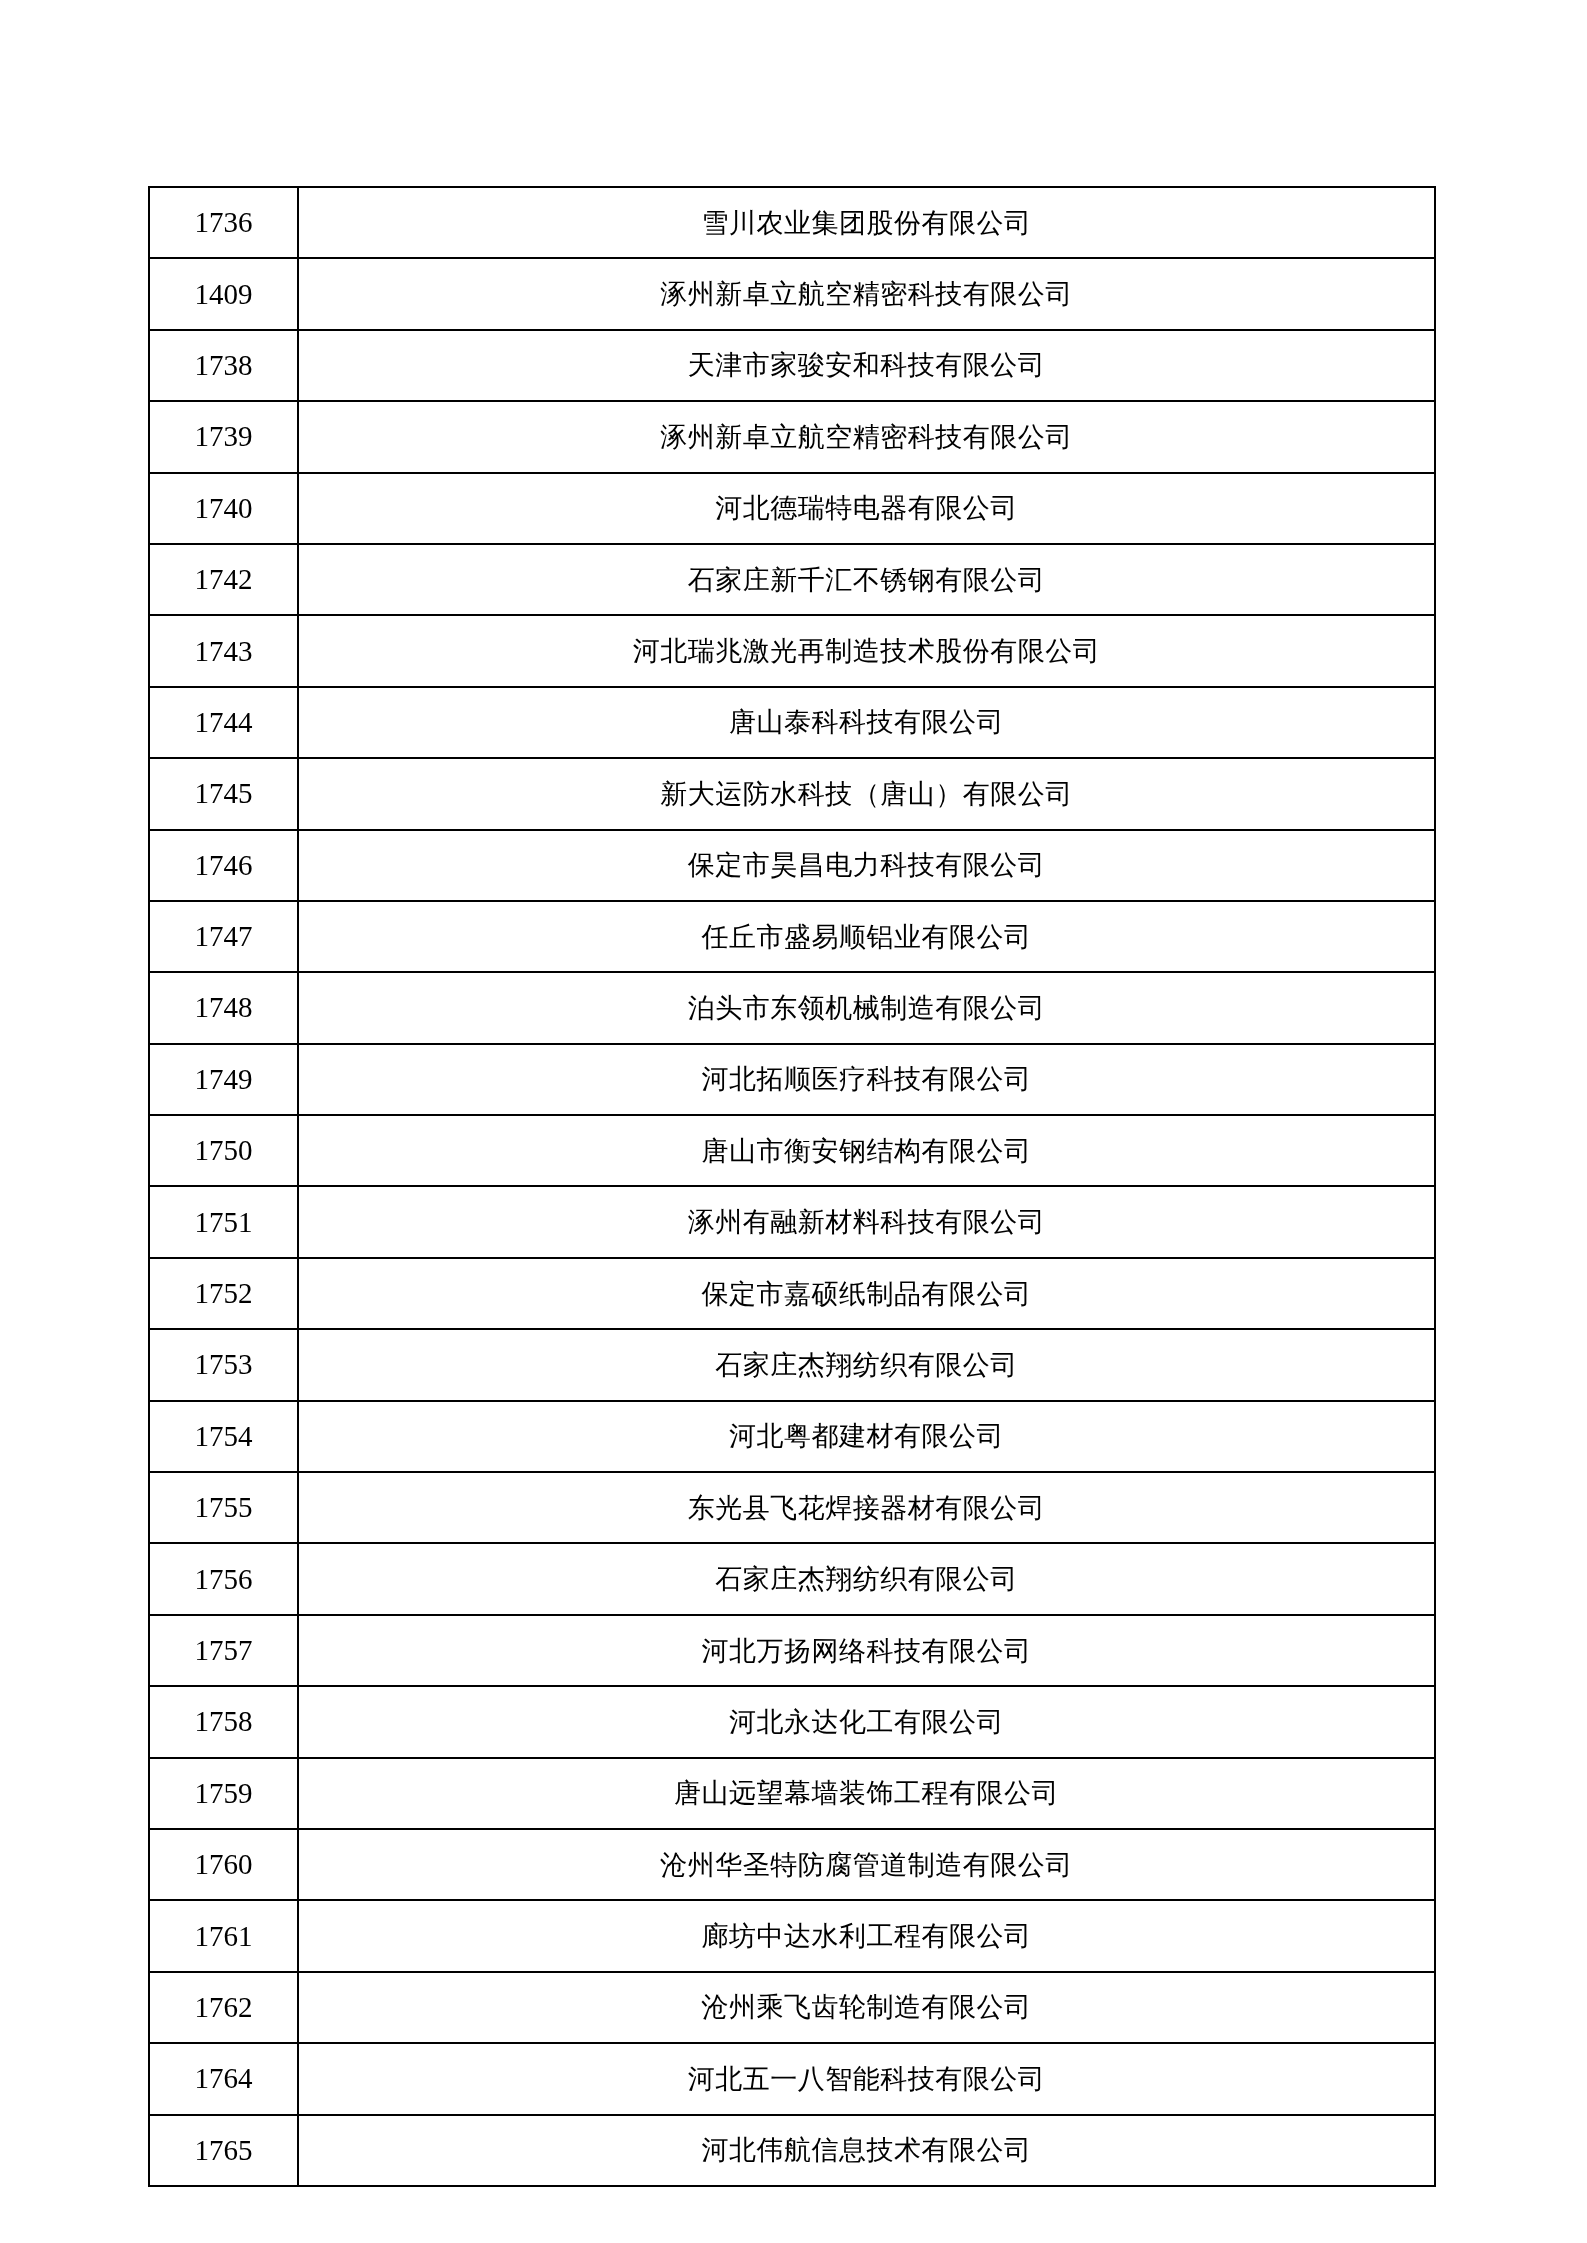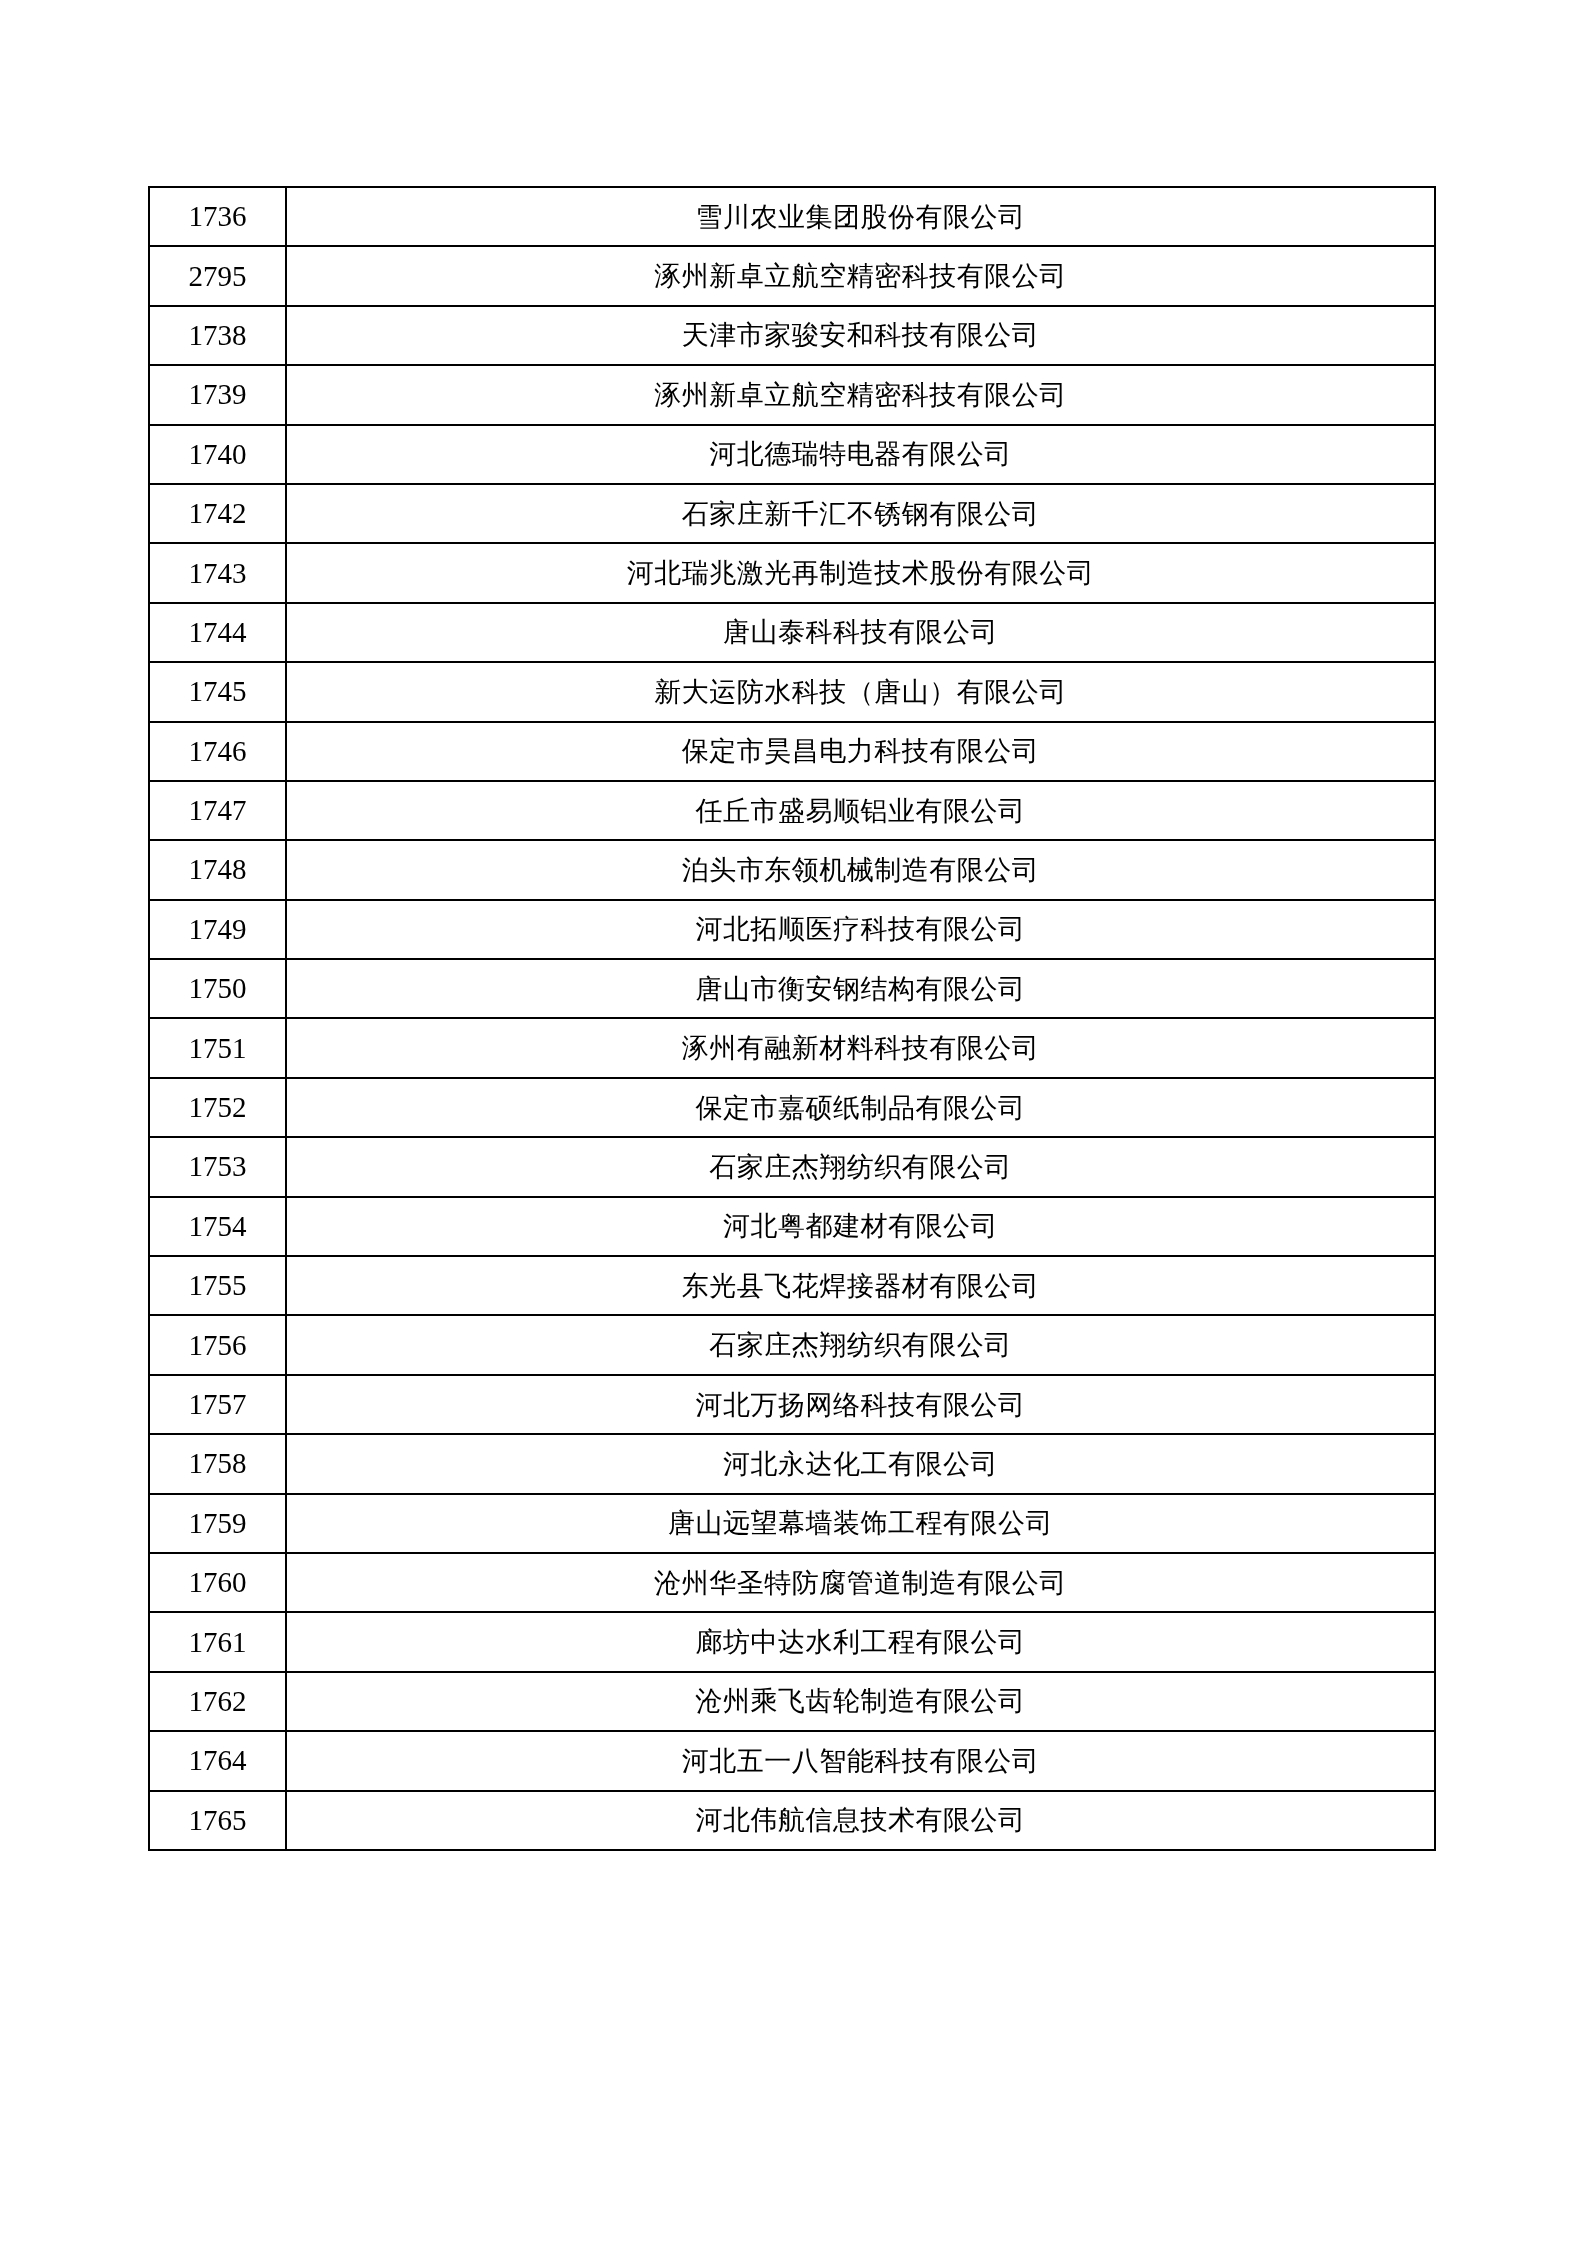--- a/index.html
+++ b/index.html
@@ -25,21 +25,21 @@
       position: absolute;
       left: 148px;
       top: 186px;
       width: 1288px;
       border-collapse: collapse;
       table-layout: fixed;
     }
     table.list td {
       border: 2px solid #000000;
       height: 57.4px;
-      padding: 0;
+      padding: 6px;
       text-align: center;
       vertical-align: middle;
       color: #000000;
     }
     td.num {
       width: 135px;
       font-family: "Liberation Serif", "DejaVu Serif", serif;
       font-size: 29px;
     }
     td.name {
@@ -52,21 +52,21 @@
 <body>
 
 <div class="page">
   <table class="list">
     <tbody>
       <tr>
           <td class="num">1736</td>
           <td class="name">雪川农业集团股份有限公司</td>
         </tr>
       <tr>
-          <td class="num">2795</td>
+          <td class="num">1409</td>
           <td class="name">涿州新卓立航空精密科技有限公司</td>
         </tr>
       <tr>
           <td class="num">1738</td>
           <td class="name">天津市家骏安和科技有限公司</td>
         </tr>
       <tr>
           <td class="num">1739</td>
           <td class="name">涿州新卓立航空精密科技有限公司</td>
         </tr>

